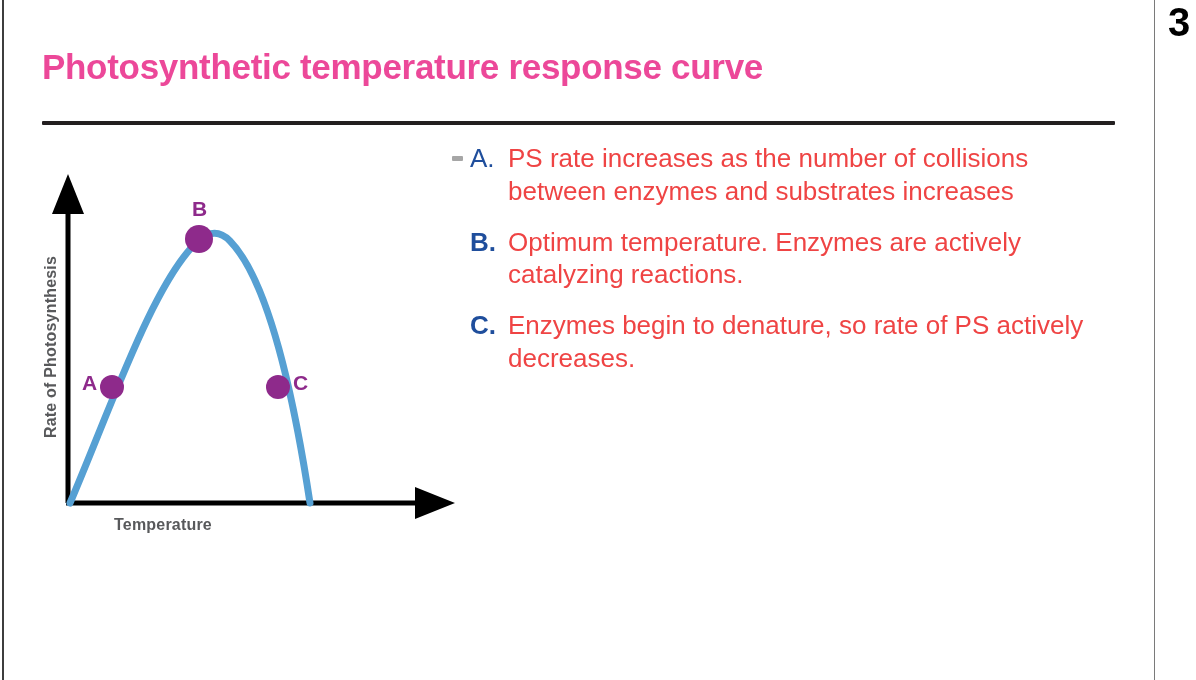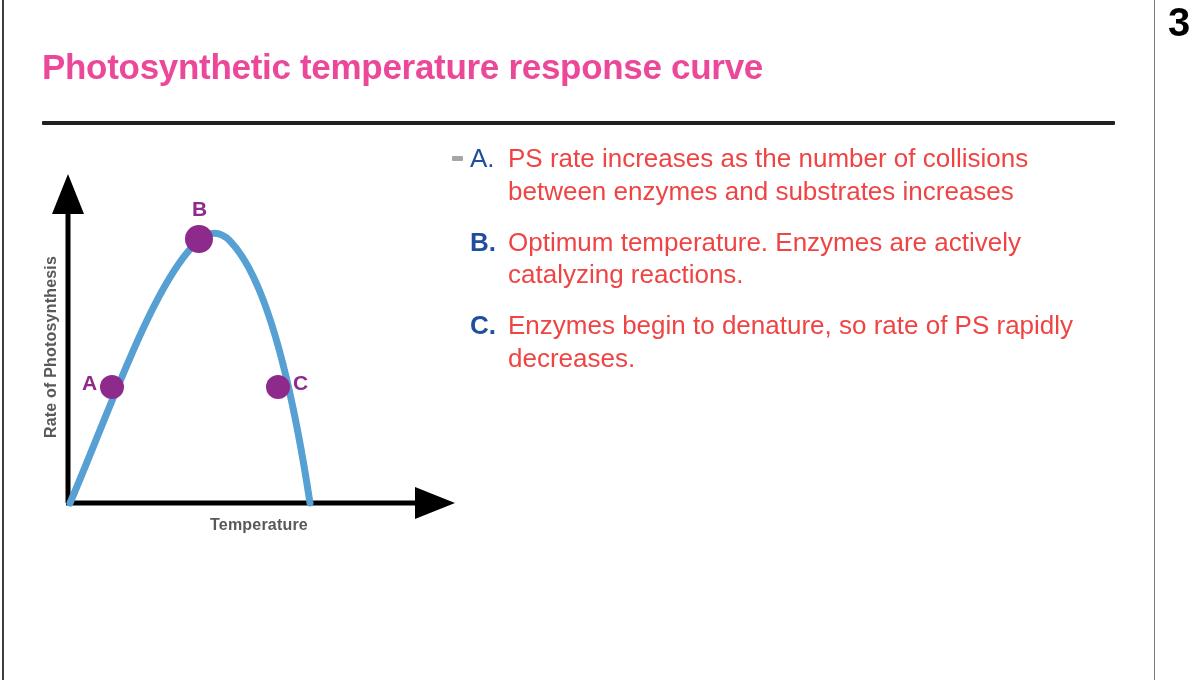--- a/index.html
+++ b/index.html
@@ -142,21 +142,21 @@
     font-size: 16px;
     font-weight: 700;
     color: #58595b;
     letter-spacing: 0.2px;
   }
   .axis-label-x {
     position: absolute;
     left: 100px;
     top: 356px;
     width: 290px;
-    text-align: center;
+    text-align: left;
     font-size: 16px;
     font-weight: 700;
     color: #58595b;
     letter-spacing: 0.2px;
   }
   .pt-label {
     position: absolute;
     font-size: 21px;
     font-weight: 700;
     color: #8e2a8b;
@@ -221,18 +221,18 @@
       </div>
       <div class="item-marker bold">B.</div>
       <div class="item-text"><span class="lead-bold">Optimum temperature.</span><span> Enzymes are actively catalyzing reactions.</span></div>
     </div>
 
     <div class="body-item item-c-wrap">
       <div class="item-bullet">
         <span class="dash-glyph"></span>
       </div>
       <div class="item-marker bold">C.</div>
-      <div class="item-text">Enzymes begin to denature, so rate of PS rapidly decreases.</div>
+      <div class="item-text">Enzymes begin to denature, so rate of PS actively decreases.</div>
     </div>
 
   </div>
 
 </div>
 
 </body></html>

